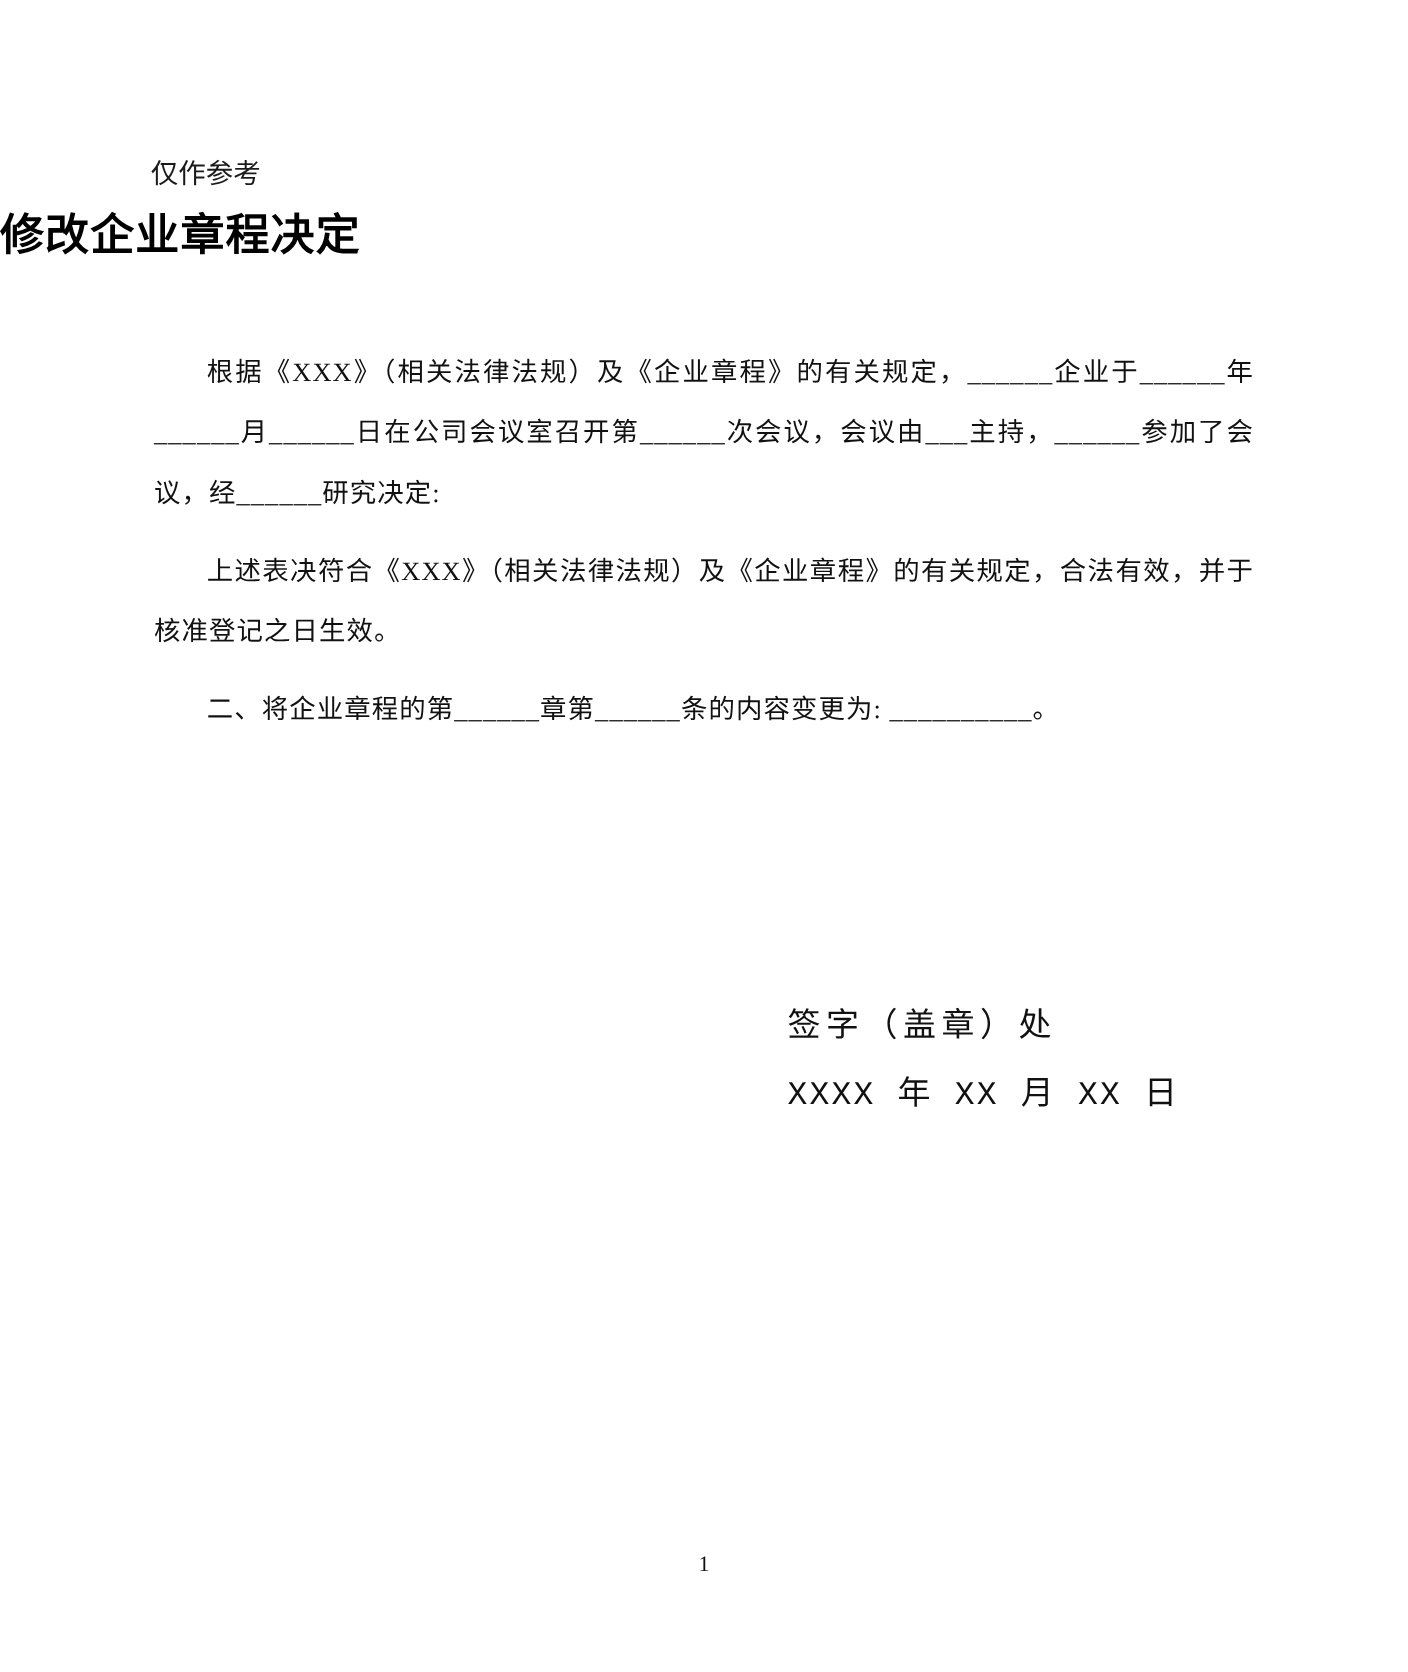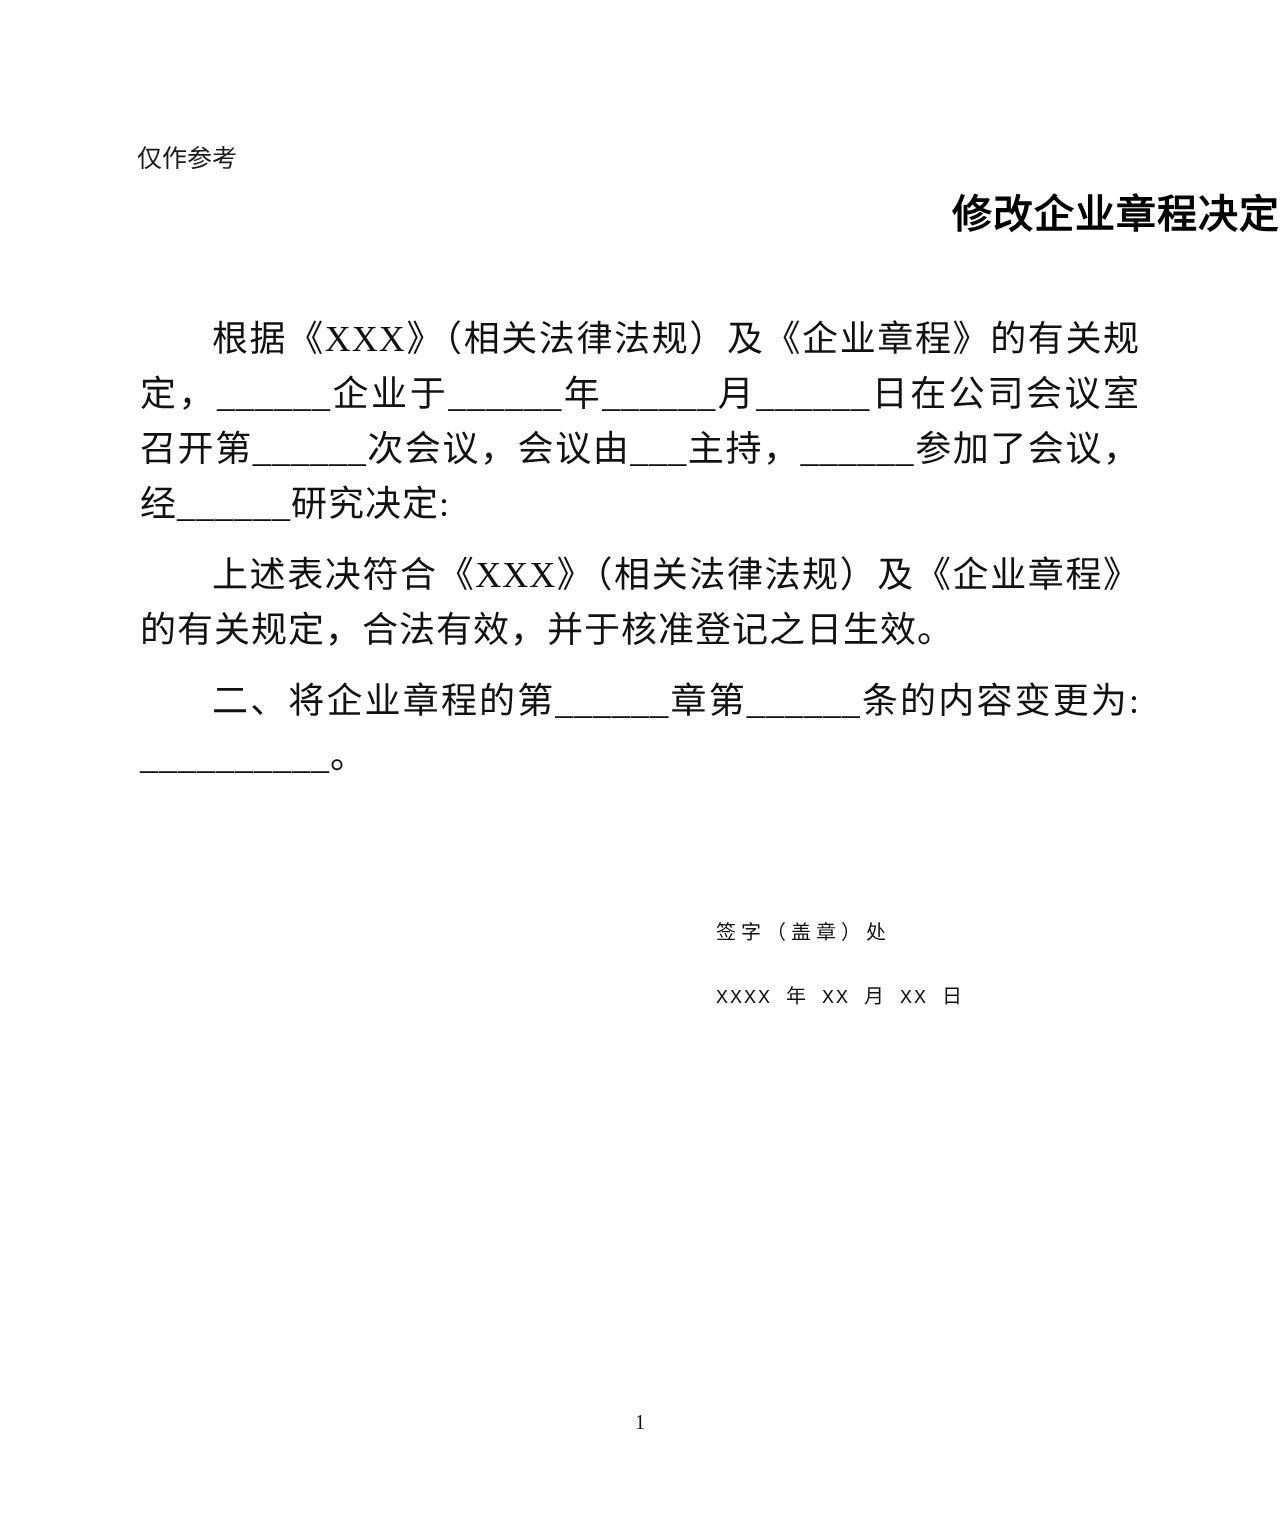--- a/index.html
+++ b/index.html
@@ -23,53 +23,53 @@
     font-size: 25px;
     line-height: 30px;
     color: #1a1a1a;
   }
   .doc-title {
     position: absolute;
     left: 0;
     right: 0;
     top: 186px;
     margin: 0;
-    text-align: right;
+    text-align: left;
     font-family: "Liberation Sans", "DejaVu Sans", sans-serif;
     font-weight: 700;
     font-size: 40px;
     line-height: 56px;
     letter-spacing: 1px;
     color: #000000;
   }
   .doc-body {
     position: absolute;
     left: 140px;
     top: 312px;
     width: 1000px;
     font-family: "Liberation Serif", "DejaVu Serif", serif;
-    font-size: 36px;
+    font-size: 24px;
     line-height: 55px;
     letter-spacing: 1px;
     text-align: justify;
     color: #111111;
   }
   .doc-body p {
     margin: 0;
     text-indent: 2em;
   }
   .doc-body p + p {
     margin-top: 16px;
   }
   .signature {
     position: absolute;
     left: 716px;
     top: 905px;
     font-family: "Liberation Serif", "DejaVu Serif", serif;
-    font-size: 20px;
+    font-size: 30px;
     color: #111111;
   }
   .sig-label {
     line-height: 55px;
     letter-spacing: 5px;
   }
   .sig-date {
     line-height: 55px;
     margin-top: 10px;
     letter-spacing: 2px;

